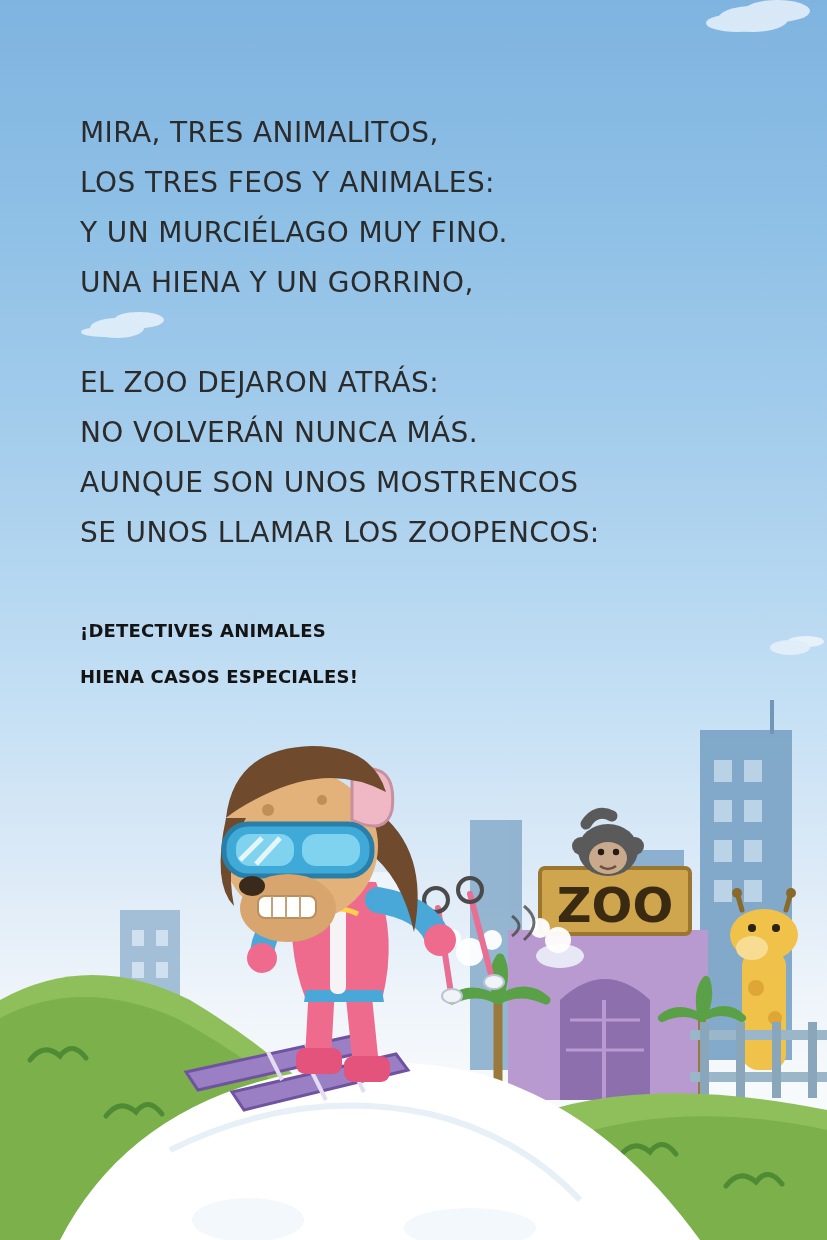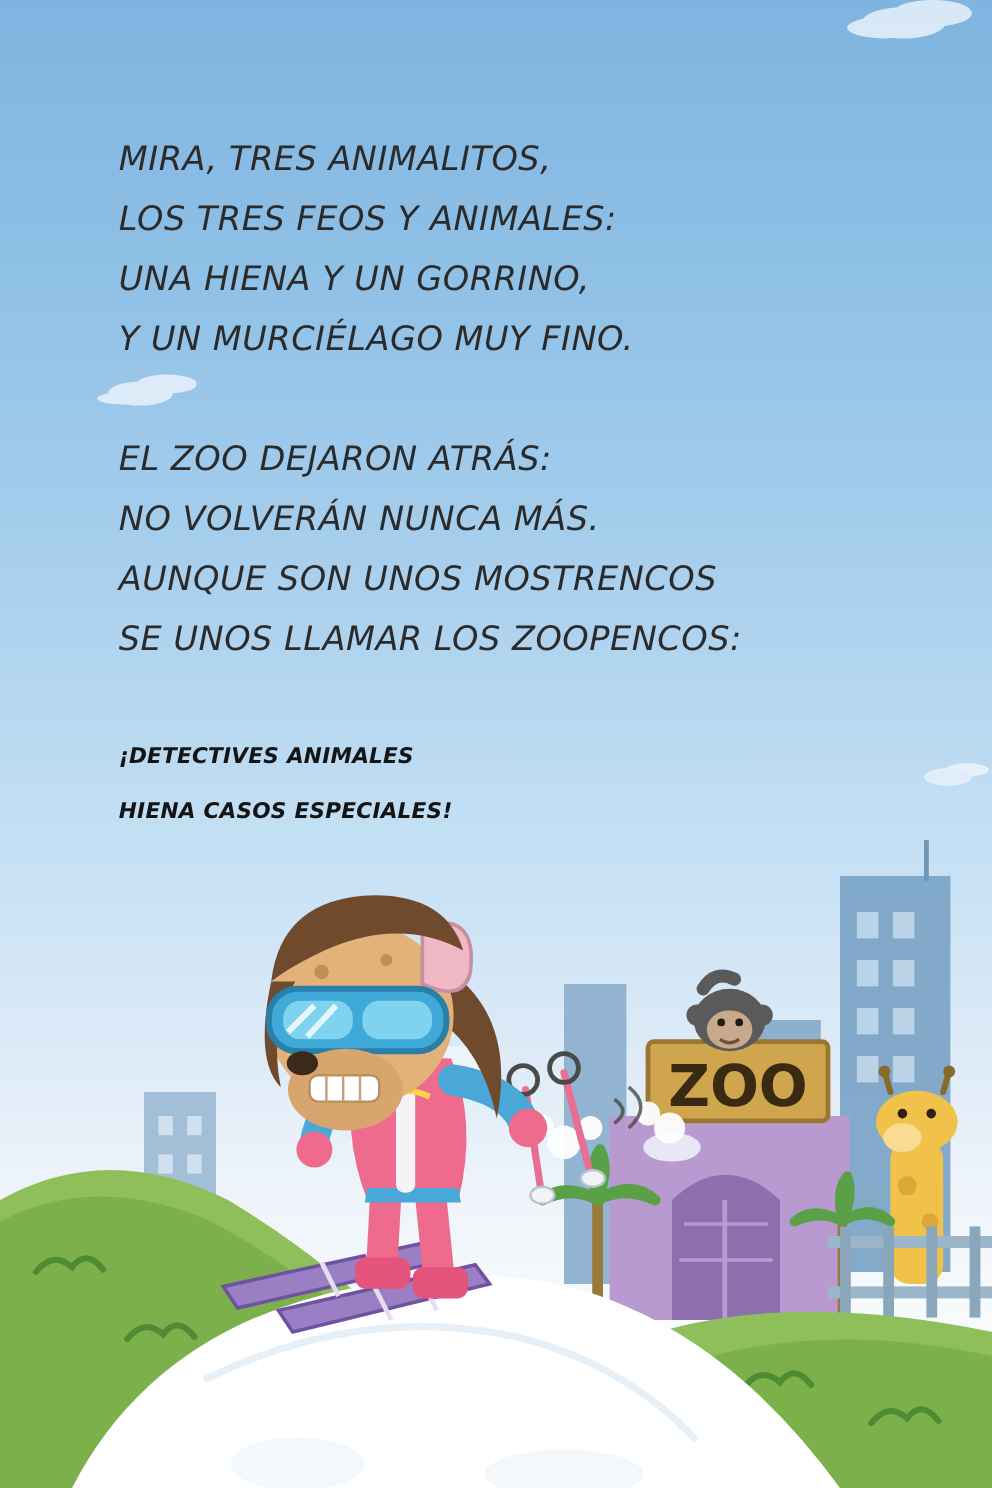--- a/index.html
+++ b/index.html
@@ -29,24 +29,23 @@
     border-radius: 50%;
     opacity: .85;
   }
   .cloud.c1 { width: 70px; height: 26px; left: 718px; top: 6px; box-shadow: 24px -8px 0 -2px #e8f2fb, -16px 4px 0 -4px #e8f2fb; }
   .cloud.c2 { width: 54px; height: 20px; left: 90px; top: 318px; box-shadow: 22px -8px 0 -2px #eaf3fb, -14px 4px 0 -5px #eaf3fb; }
   .cloud.c3 { width: 40px; height: 15px; left: 770px; top: 640px; box-shadow: 16px -6px 0 -2px #eef5fc; }
 
   
   .poem {
     position: absolute;
-    left: 99px;
+    left: 80px;
     top: 108px;
     width: 660px;
-    font-style: italic;
   }
   .stanza {
     margin: 0 0 50px 0;
   }
   .stanza:last-child { margin-bottom: 0; }
   .line {
     font-family: "DejaVu Sans", sans-serif;
     font-size: 28px;
     line-height: 50px;
     letter-spacing: .4px;
@@ -79,22 +78,22 @@
 
   <div class="cloud c1"></div>
   <div class="cloud c2"></div>
   <div class="cloud c3"></div>
 
   <div class="poem">
 
     <div class="stanza">
       <div class="line">MIRA, TRES ANIMALITOS,</div>
       <div class="line">LOS TRES FEOS Y ANIMALES:</div>
+      <div class="line">Y UN MURCIÉLAGO MUY FINO.</div>
       <div class="line">UNA HIENA Y UN GORRINO,</div>
-      <div class="line">Y UN MURCIÉLAGO MUY FINO.</div>
     </div>
 
     <div class="stanza">
       <div class="line">EL ZOO DEJARON ATRÁS:</div>
       <div class="line">NO VOLVERÁN NUNCA MÁS.</div>
       <div class="line">AUNQUE SON UNOS MOSTRENCOS</div>
       <div class="line">SE UNOS LLAMAR LOS ZOOPENCOS:</div>
     </div>
 
     <div class="stanza final">

